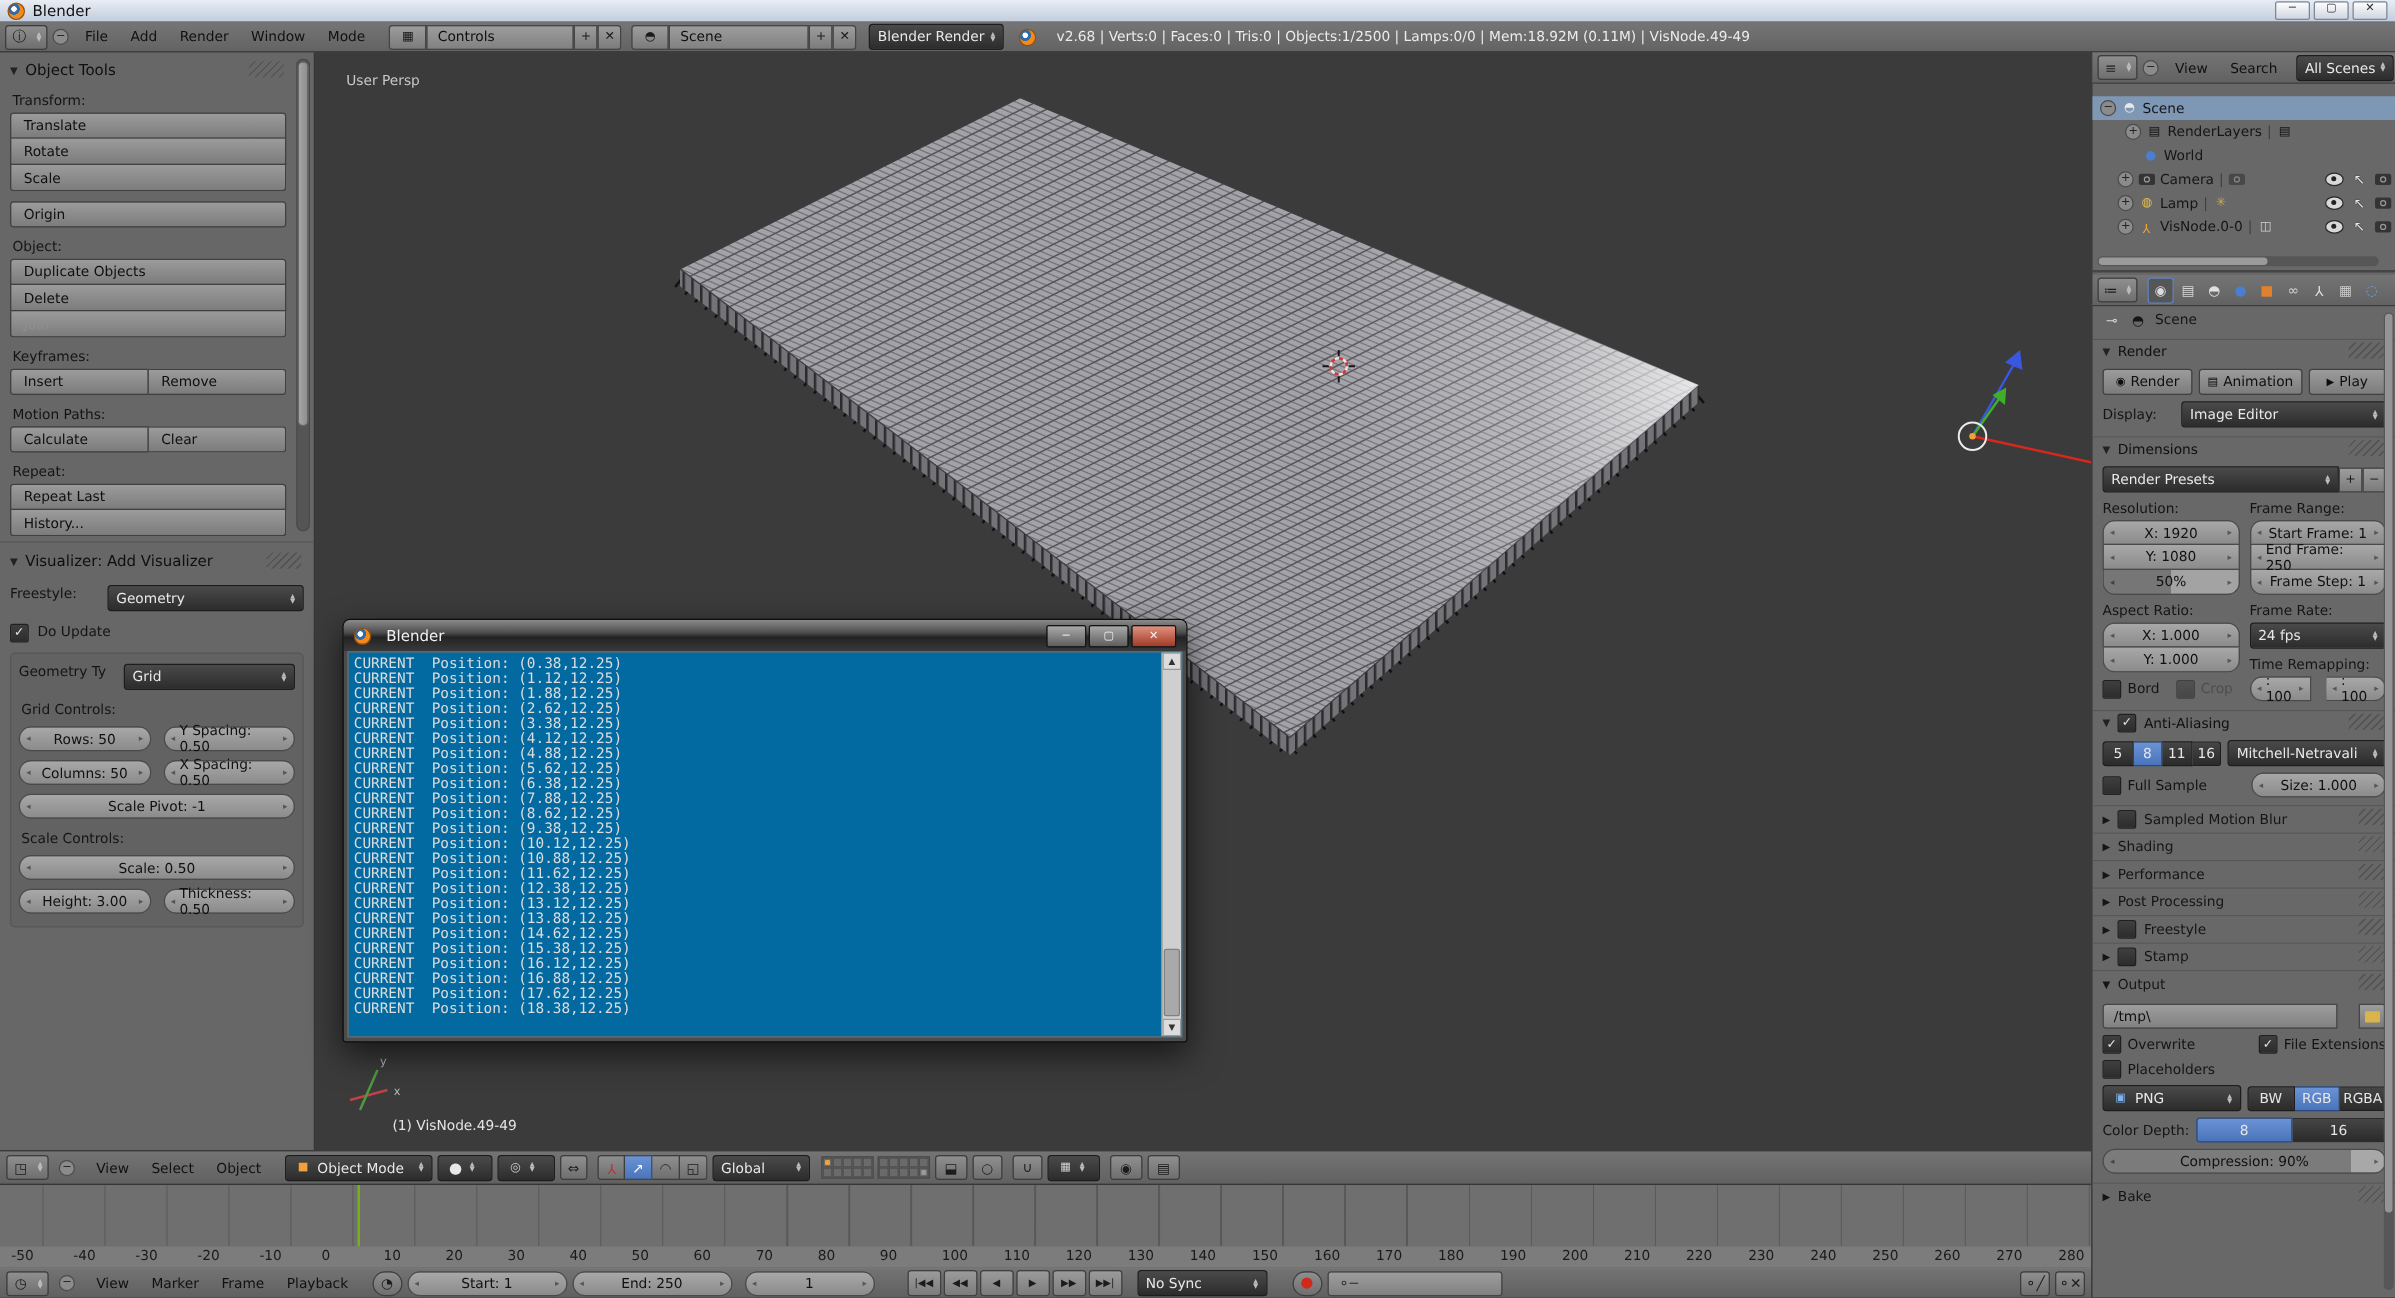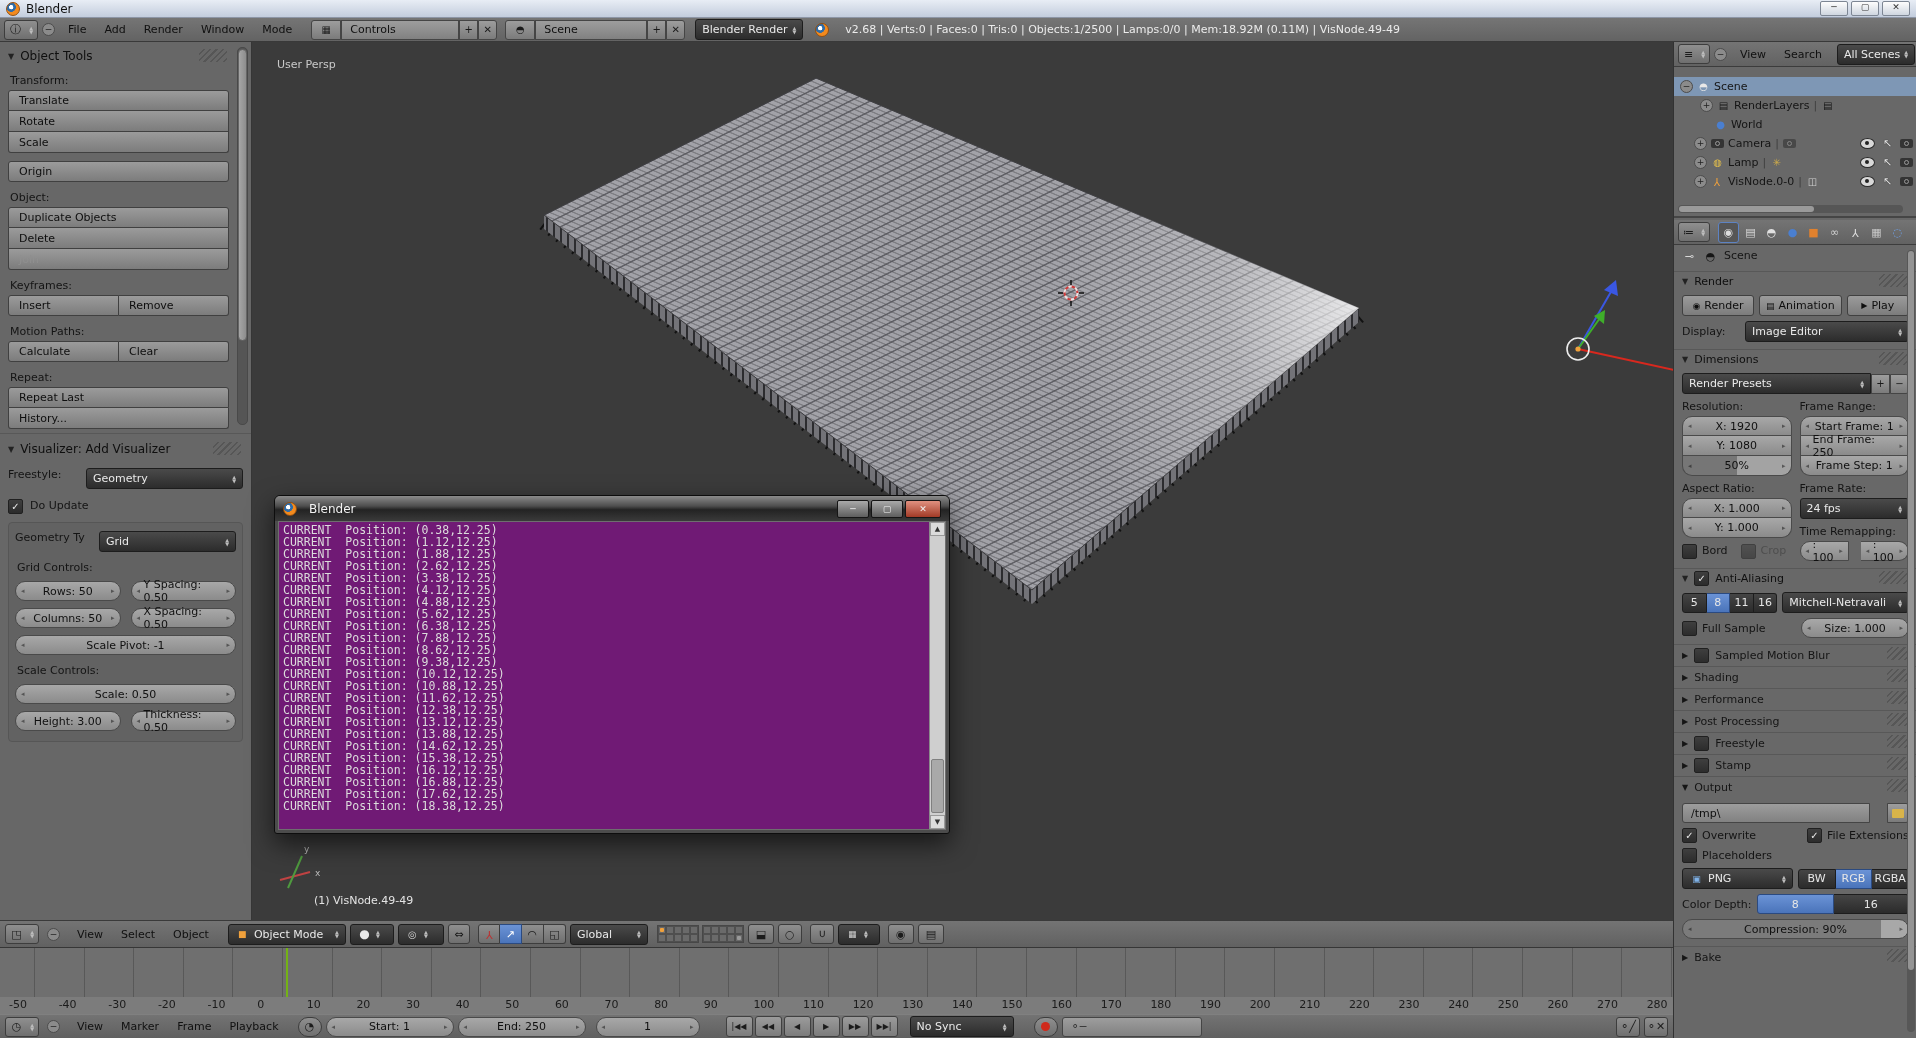--- a/index.html
+++ b/index.html
@@ -141,21 +141,21 @@
   .fold .tri{font-size:8px}
 
   
   #console{position:absolute;left:274px;top:495px;width:674px;height:337px;z-index:60;border:1px solid #0d0d0d;border-radius:6px 6px 3px 3px;
     background:#4c4c4c;box-shadow:0 10px 26px rgba(0,0,0,.6)}
   #cw-title{height:25px;border-radius:5px 5px 0 0;display:flex;align-items:center;padding:0 8px;gap:6px;
     background:linear-gradient(#8a8a8a,#4e4e4e 40%,#232323 55%,#3a3a3a);color:#f2f2f2;font-size:12px}
   .cw-btn{width:30px;height:16px;border:1px solid #151515;border-radius:2px;background:linear-gradient(#a9a9a9,#5e5e5e);
     color:#f0f0f0;font-size:9px;display:flex;align-items:center;justify-content:center}
   .cw-btn.close{background:linear-gradient(#e09180,#a23a26);width:34px}
-  #cw-content{position:absolute;left:3px;right:3px;top:25px;bottom:3px;background:#701a75;border:1px solid #6e6e6e;box-sizing:border-box;overflow:hidden}
+  #cw-content{position:absolute;left:3px;right:3px;top:25px;bottom:3px;background:#0369a1;border:1px solid #6e6e6e;box-sizing:border-box;overflow:hidden}
   .console-lines{padding:2px 0 0 4px}
   .console-line{font-family:"DejaVu Sans Mono",monospace;font-size:11.5px;line-height:12.02px;color:#dcdcdc;white-space:pre}
   #cw-scroll{position:absolute;right:0;top:0;bottom:0;width:15px;background:#cfcfcf;border-left:1px solid #8a8a8a}
   .cw-ar{height:14px;display:flex;align-items:center;justify-content:center;font-size:7px;color:#333;background:#dcdcdc;border:1px solid #9a9a9a;box-sizing:border-box}
   #cw-thumb{position:absolute;left:1px;right:1px;bottom:16px;height:52px;background:#a9a9a9;border:1px solid #808080;border-radius:2px}
 </style>
 </head>
 <body>
 
 <div id="titlebar">

